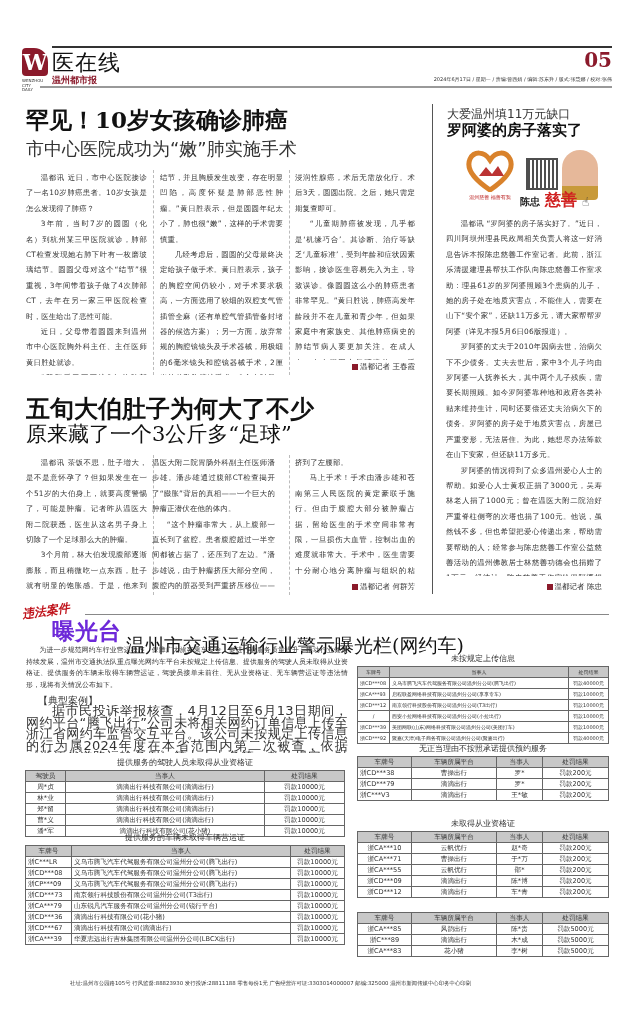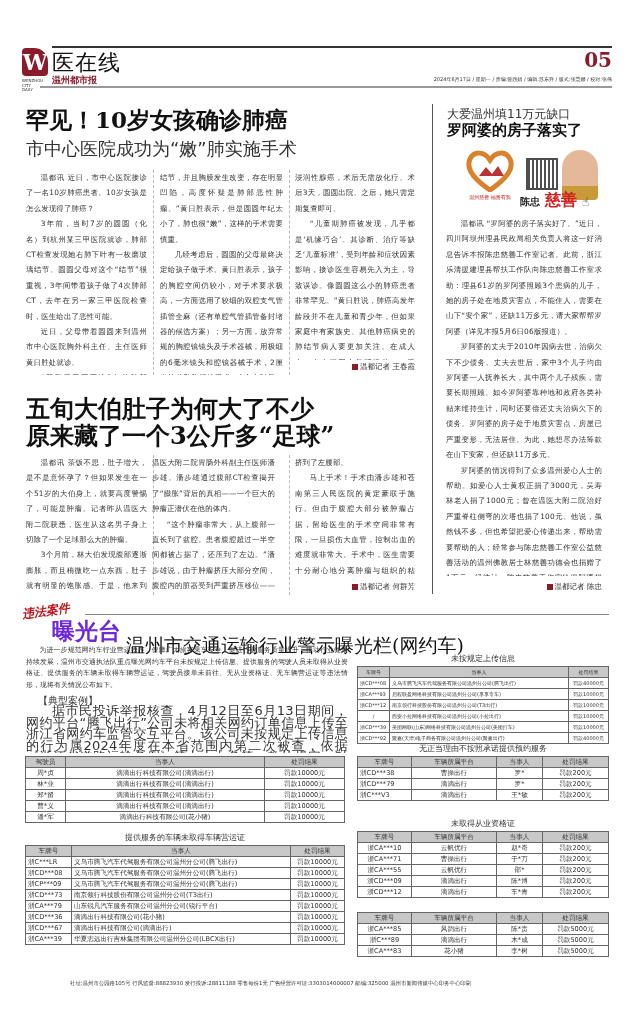--- a/index.html
+++ b/index.html
@@ -53,21 +53,21 @@
 <div class="vline" style="left:289px;top:170px;height:205px"></div>
 <div class="col txt" style="left:295px;top:170px;width:120px;height:190px">
   <p style="text-indent:0">浸润性腺癌，术后无需放化疗。术后3天，圆圆出院。之后，她只需定期复查即可。</p>
   <p>“儿童期肺癌被发现，几乎都是‘机缘巧合’。其诊断、治疗等缺乏‘儿童标准’，受到年龄和症状因素影响，接诊医生容易先入为主，导致误诊。像圆圆这么小的肺癌患者非常罕见。”黄日胜说，肺癌高发年龄段并不在儿童和青少年，但如果家庭中有家族史、其他肺癌病史的肺结节病人要更加关注。在成人中，存在周围空气环境差、一手烟、接触二三手烟、化学气体挥发、过度油烟、长期抑郁及高压力等危险因素的需要定期体检。</p>
 </div>
 <div class="abs byline" style="left:295px;top:362px;width:120px">
   <span class="sq"></span><span>温都记者 王春霞</span>
 </div>
 
 <div class="abs serif" style="left:26px;top:393px;font-size:24px;font-weight:bold;color:#111;white-space:nowrap">五旬大伯肚子为何大了不少</div>
-<div class="abs serif" style="left:26px;top:420px;font-size:24px;font-weight:bold;color:#111;white-space:nowrap">原来藏了一个3公斤多“足球”</div>
+<div class="abs serif" style="left:26px;top:420px;font-size:21px;font-weight:normal;color:#111;white-space:nowrap">原来藏了一个3公斤多“足球”</div>
 
 <div class="col txt" style="left:26px;top:455px;width:121px;height:140px">
   <p>温都讯 茶饭不思，肚子增大，是不是意怀孕了？但如果发生在一个51岁的大伯身上，就要高度警惕了，可能是肿瘤。记者昨从温医大附二院获悉，医生从这名男子身上切除了一个足球那么大的肿瘤。</p>
   <p>3个月前，林大伯发现腹部逐渐膨胀，而且稍微吃一点东西，肚子就有明显的饱胀感。于是，他来到苍南县第三人民医院就诊。接诊的是在该院参加“山海工程”的</p>
 </div>
 <div class="vline" style="left:153px;top:455px;height:140px"></div>
 <div class="col txt" style="left:152px;top:455px;width:123px;height:140px">
   <p style="text-indent:0">温医大附二院胃肠外科副主任医师潘步雄。潘步雄通过腹部CT检查揭开了“臌胀”背后的真相——一个巨大的肿瘤正潜伏在他的体内。</p>
   <p>“这个肿瘤非常大，从上腹部一直长到了盆腔。患者腹腔超过一半空间都被占据了，还压到了左边。”潘步雄说，由于肿瘤挤压大部分空间，腹腔内的脏器受到严重挤压移位——胃部被压扁，所以少量进食就会有饱胀感。大肠小肠被</p>
 </div>
@@ -114,20 +114,21 @@
 
 <div class="col txt" style="left:26px;top:645px;width:322px;height:58px;font-size:6.8px;line-height:11.5px">
   <p>为进一步规范网约车行业营运秩序，保障广大旅客乘车安全，促进行业服务质量提升，推动行业健康持续发展，温州市交通执法队重点曝光网约车平台未按规定上传信息、提供服务的驾驶人员未取得从业资格证、提供服务的车辆未取得车辆营运证，驾驶员接单未前往、无从业资格证、无车辆营运证等违法情形，现将有关情况公布如下。</p>
 </div>
 <div class="abs" style="left:38px;top:694px;font-size:10px;color:#333">【典型案例】</div>
 <div class="col txt" style="left:26px;top:705px;width:322px;height:48px;font-size:13px;line-height:11.5px">
   <p>据市民投诉举报核查，4月12日至6月13日期间，网约平台“腾飞出行”公司未将相关网约订单信息上传至浙江省网约车监管交互平台。该公司未按规定上传信息的行为属2024年度在本省范围内第二次被查，依据《浙江省道路运输条例》第七十七条第一款的规定，对义乌市腾飞汽车代驾服务有限公司温州分公司处罚款40000元的行政处罚。</p>
 </div>
 
 <div class="abs" style="left:25px;top:756px;width:320px">
+  <div class="tcap">提供服务的驾驶人员未取得从业资格证</div>
   <table>
     <tbody>
         <tr>
           <th style="width:40px">驾驶员</th>
           <th>当事人</th>
           <th style="width:80px">处罚结果</th>
         </tr>
     <tr>
           <td>周*贞</td>
           <td>滴滴出行科技有限公司(滴滴出行)</td>

